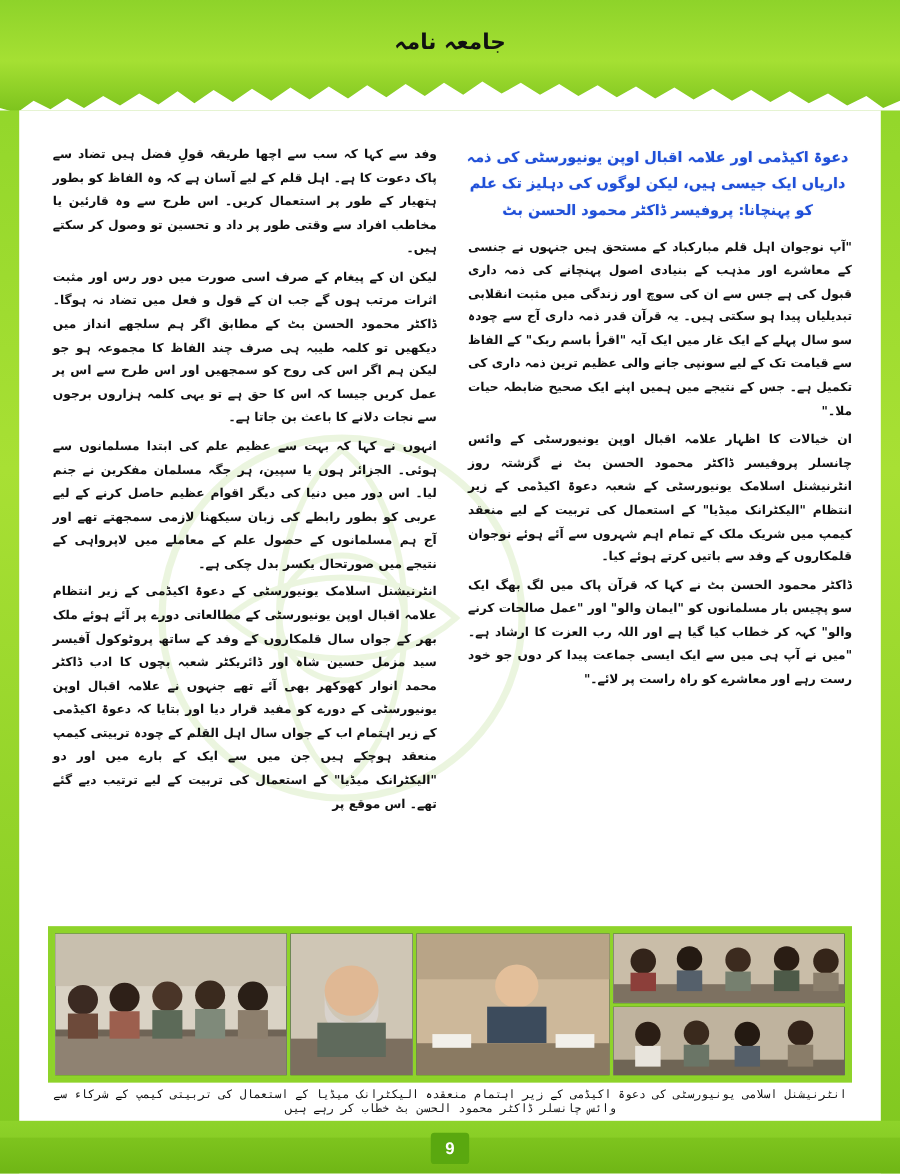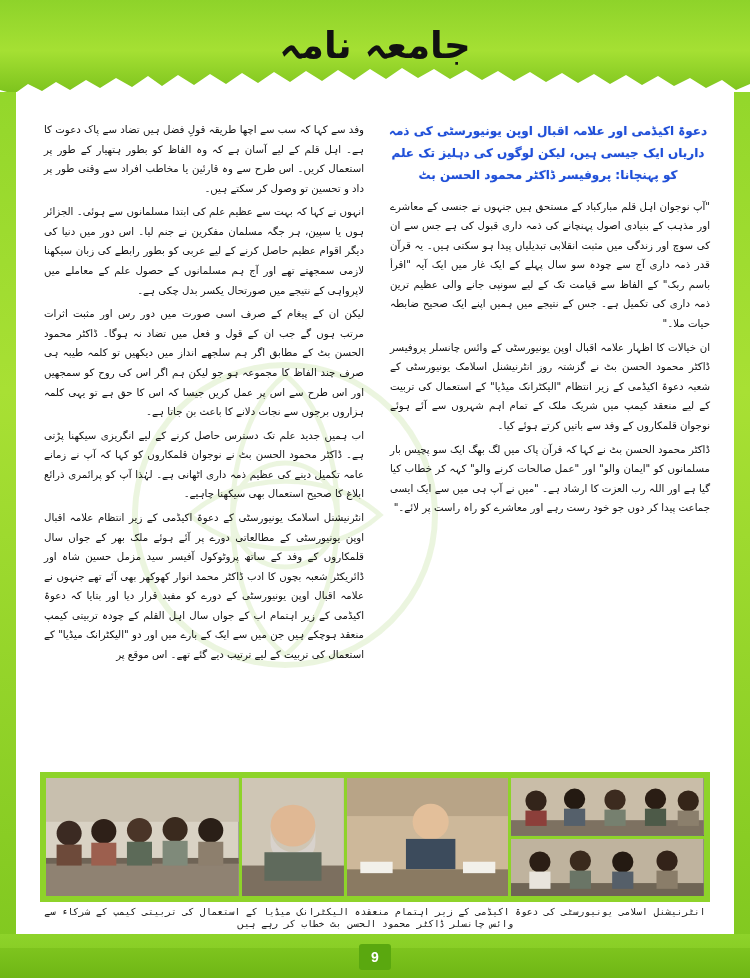--- a/index.html
+++ b/index.html
@@ -27,21 +27,21 @@
   
   .header {
     position:absolute; left:0; right:0; top:0; height:92px;
     background:linear-gradient(180deg,#8ed32a 0%, #a5e033 55%, #7ec41e 100%);
     overflow:hidden;
   }
   .header-title {
     position:absolute; left:0; right:0; top:24px;
     text-align:center;
     font-family:"DejaVu Sans", sans-serif;
-    font-size:37px;
+    font-size:18px;
     font-weight:bold;
     color:#111;
     direction:rtl;
     letter-spacing:1px;
   }
   .torn {
     position:absolute; left:0; right:0; top:60px; height:46px;
   }
 
   
@@ -66,21 +66,21 @@
   .col {
     flex:1 1 0;
     font-family:"DejaVu Sans", sans-serif;
     font-size:10.2px;
     line-height:1.92;
     color:#111;
     text-align:justify;
     direction:rtl;
     unicode-bidi:plaintext;
   }
-  .col p { margin:0 0 4px 4px; }
+  .col p { margin:0 0 4px 4px;font-weight:bold; }
 
   .headline {
     color:#1f4fd8;
     font-weight:bold;
     font-size:12px;
     line-height:1.85;
     text-align:center;
     margin:0 0 10px 0;
     direction:rtl;
     text-shadow:0 0 1px rgba(31,79,216,.35);
@@ -165,23 +165,22 @@
     <circle cx="165" cy="215" r="150" fill="none" stroke="#6fb615" stroke-width="6"></circle>
     <path d="M165 75 C95 130, 95 300, 165 355 C235 300, 235 130, 165 75 Z" fill="none" stroke="#6fb615" stroke-width="5"></path>
     <path d="M70 215 C120 170, 210 170, 260 215 C210 260, 120 260, 70 215 Z" fill="none" stroke="#6fb615" stroke-width="5"></path>
     <circle cx="165" cy="215" r="52" fill="none" stroke="#6fb615" stroke-width="5"></circle>
   </svg>
 
   <div class="content">
 
     <div class="col">
       <p>وفد سے کہا کہ سب سے اچھا طریقہ قولِ فضل ہیں تضاد سے پاک دعوت کا ہے۔ اہل قلم کے لیے آسان ہے کہ وہ الفاظ کو بطور ہتھیار کے طور پر استعمال کریں۔ اس طرح سے وہ قارئین یا مخاطب افراد سے وقتی طور پر داد و تحسین تو وصول کر سکتے ہیں۔</p>
+      <p>لیکن ان کے پیغام کے صرف اسی صورت میں دور رس اور مثبت اثرات مرتب ہوں گے جب ان کے قول و فعل میں تضاد نہ ہوگا۔ ڈاکٹر محمود الحسن بٹ کے مطابق اگر ہم سلجھے انداز میں دیکھیں تو کلمہ طیبہ ہی صرف چند الفاظ کا مجموعہ ہو جو لیکن ہم اگر اس کی روح کو سمجھیں اور اس طرح سے اس پر عمل کریں جیسا کہ اس کا حق ہے تو یہی کلمہ ہزاروں برجوں سے نجات دلانے کا باعث بن جاتا ہے۔</p>
       <p>انہوں نے کہا کہ بہت سے عظیم علم کی ابتدا مسلمانوں سے ہوئی۔ الجزائر ہوں یا سپین، ہر جگہ مسلمان مفکرین نے جنم لیا۔ اس دور میں دنیا کی دیگر اقوام عظیم حاصل کرنے کے لیے عربی کو بطور رابطے کی زبان سیکھنا لازمی سمجھتے تھے اور آج ہم مسلمانوں کے حصول علم کے معاملے میں لاپرواہی کے نتیجے میں صورتحال یکسر بدل چکی ہے۔</p>
-      <p>لیکن ان کے پیغام کے صرف اسی صورت میں دور رس اور مثبت اثرات مرتب ہوں گے جب ان کے قول و فعل میں تضاد نہ ہوگا۔ ڈاکٹر محمود الحسن بٹ کے مطابق اگر ہم سلجھے انداز میں دیکھیں تو کلمہ طیبہ ہی صرف چند الفاظ کا مجموعہ ہو جو لیکن ہم اگر اس کی روح کو سمجھیں اور اس طرح سے اس پر عمل کریں جیسا کہ اس کا حق ہے تو یہی کلمہ ہزاروں برجوں سے نجات دلانے کا باعث بن جاتا ہے۔</p>
-      <p>اب ہمیں جدید علم تک دسترس حاصل کرنے کے لیے انگریزی سیکھنا پڑتی ہے۔ ڈاکٹر محمود الحسن بٹ نے نوجوان قلمکاروں کو کہا کہ آپ نے زمانے عامہ تکمیل دینے کی عظیم ذمہ داری اٹھانی ہے۔ لہٰذا آپ کو پرائمری ذرائع ابلاغ کا صحیح استعمال بھی سیکھنا چاہیے۔</p>
       <p>انٹرنیشنل اسلامک یونیورسٹی کے دعوۃ اکیڈمی کے زیر انتظام علامہ اقبال اوپن یونیورسٹی کے مطالعاتی دورے پر آئے ہوئے ملک بھر کے جواں سال قلمکاروں کے وفد کے ساتھ پروٹوکول آفیسر سید مزمل حسین شاہ اور ڈائریکٹر شعبہ بچوں کا ادب ڈاکٹر محمد انوار کھوکھر بھی آئے تھے جنہوں نے علامہ اقبال اوپن یونیورسٹی کے دورے کو مفید قرار دیا اور بتایا کہ دعوۃ اکیڈمی کے زیر اہتمام اب کے جواں سال اہل القلم کے چودہ تربیتی کیمپ منعقد ہوچکے ہیں جن میں سے ایک کے بارے میں اور دو "الیکٹرانک میڈیا" کے استعمال کی تربیت کے لیے ترتیب دیے گئے تھے۔ اس موقع پر</p>
     </div>
 
     <div class="col">
       <div class="headline">دعوۃ اکیڈمی اور علامہ اقبال اوپن یونیورسٹی کی ذمہ داریاں ایک جیسی ہیں، لیکن لوگوں کی دہلیز تک علم کو پہنچانا: پروفیسر ڈاکٹر محمود الحسن بٹ</div>
       <p>"آپ نوجوان اہل قلم مبارکباد کے مستحق ہیں جنہوں نے جنسی کے معاشرے اور مذہب کے بنیادی اصول پہنچانے کی ذمہ داری قبول کی ہے جس سے ان کی سوچ اور زندگی میں مثبت انقلابی تبدیلیاں پیدا ہو سکتی ہیں۔ یہ قرآن قدر ذمہ داری آج سے چودہ سو سال پہلے کے ایک غار میں ایک آیہ "اقرأ باسم ربک" کے الفاظ سے قیامت تک کے لیے سونپی جانے والی عظیم ترین ذمہ داری کی تکمیل ہے۔ جس کے نتیجے میں ہمیں اپنے ایک صحیح ضابطہ حیات ملا۔"</p>
       <p>ان خیالات کا اظہار علامہ اقبال اوپن یونیورسٹی کے وائس چانسلر پروفیسر ڈاکٹر محمود الحسن بٹ نے گزشتہ روز انٹرنیشنل اسلامک یونیورسٹی کے شعبہ دعوۃ اکیڈمی کے زیر انتظام "الیکٹرانک میڈیا" کے استعمال کی تربیت کے لیے منعقد کیمپ میں شریک ملک کے تمام اہم شہروں سے آئے ہوئے نوجوان قلمکاروں کے وفد سے باتیں کرتے ہوئے کیا۔</p>
       <p>ڈاکٹر محمود الحسن بٹ نے کہا کہ قرآن پاک میں لگ بھگ ایک سو پچیس بار مسلمانوں کو "ایمان والو" اور "عمل صالحات کرنے والو" کہہ کر خطاب کیا گیا ہے اور اللہ رب العزت کا ارشاد ہے۔ "میں نے آپ ہی میں سے ایک ایسی جماعت پیدا کر دوں جو خود رست رہے اور معاشرے کو راہ راست پر لائے۔"</p>
     </div>
 

